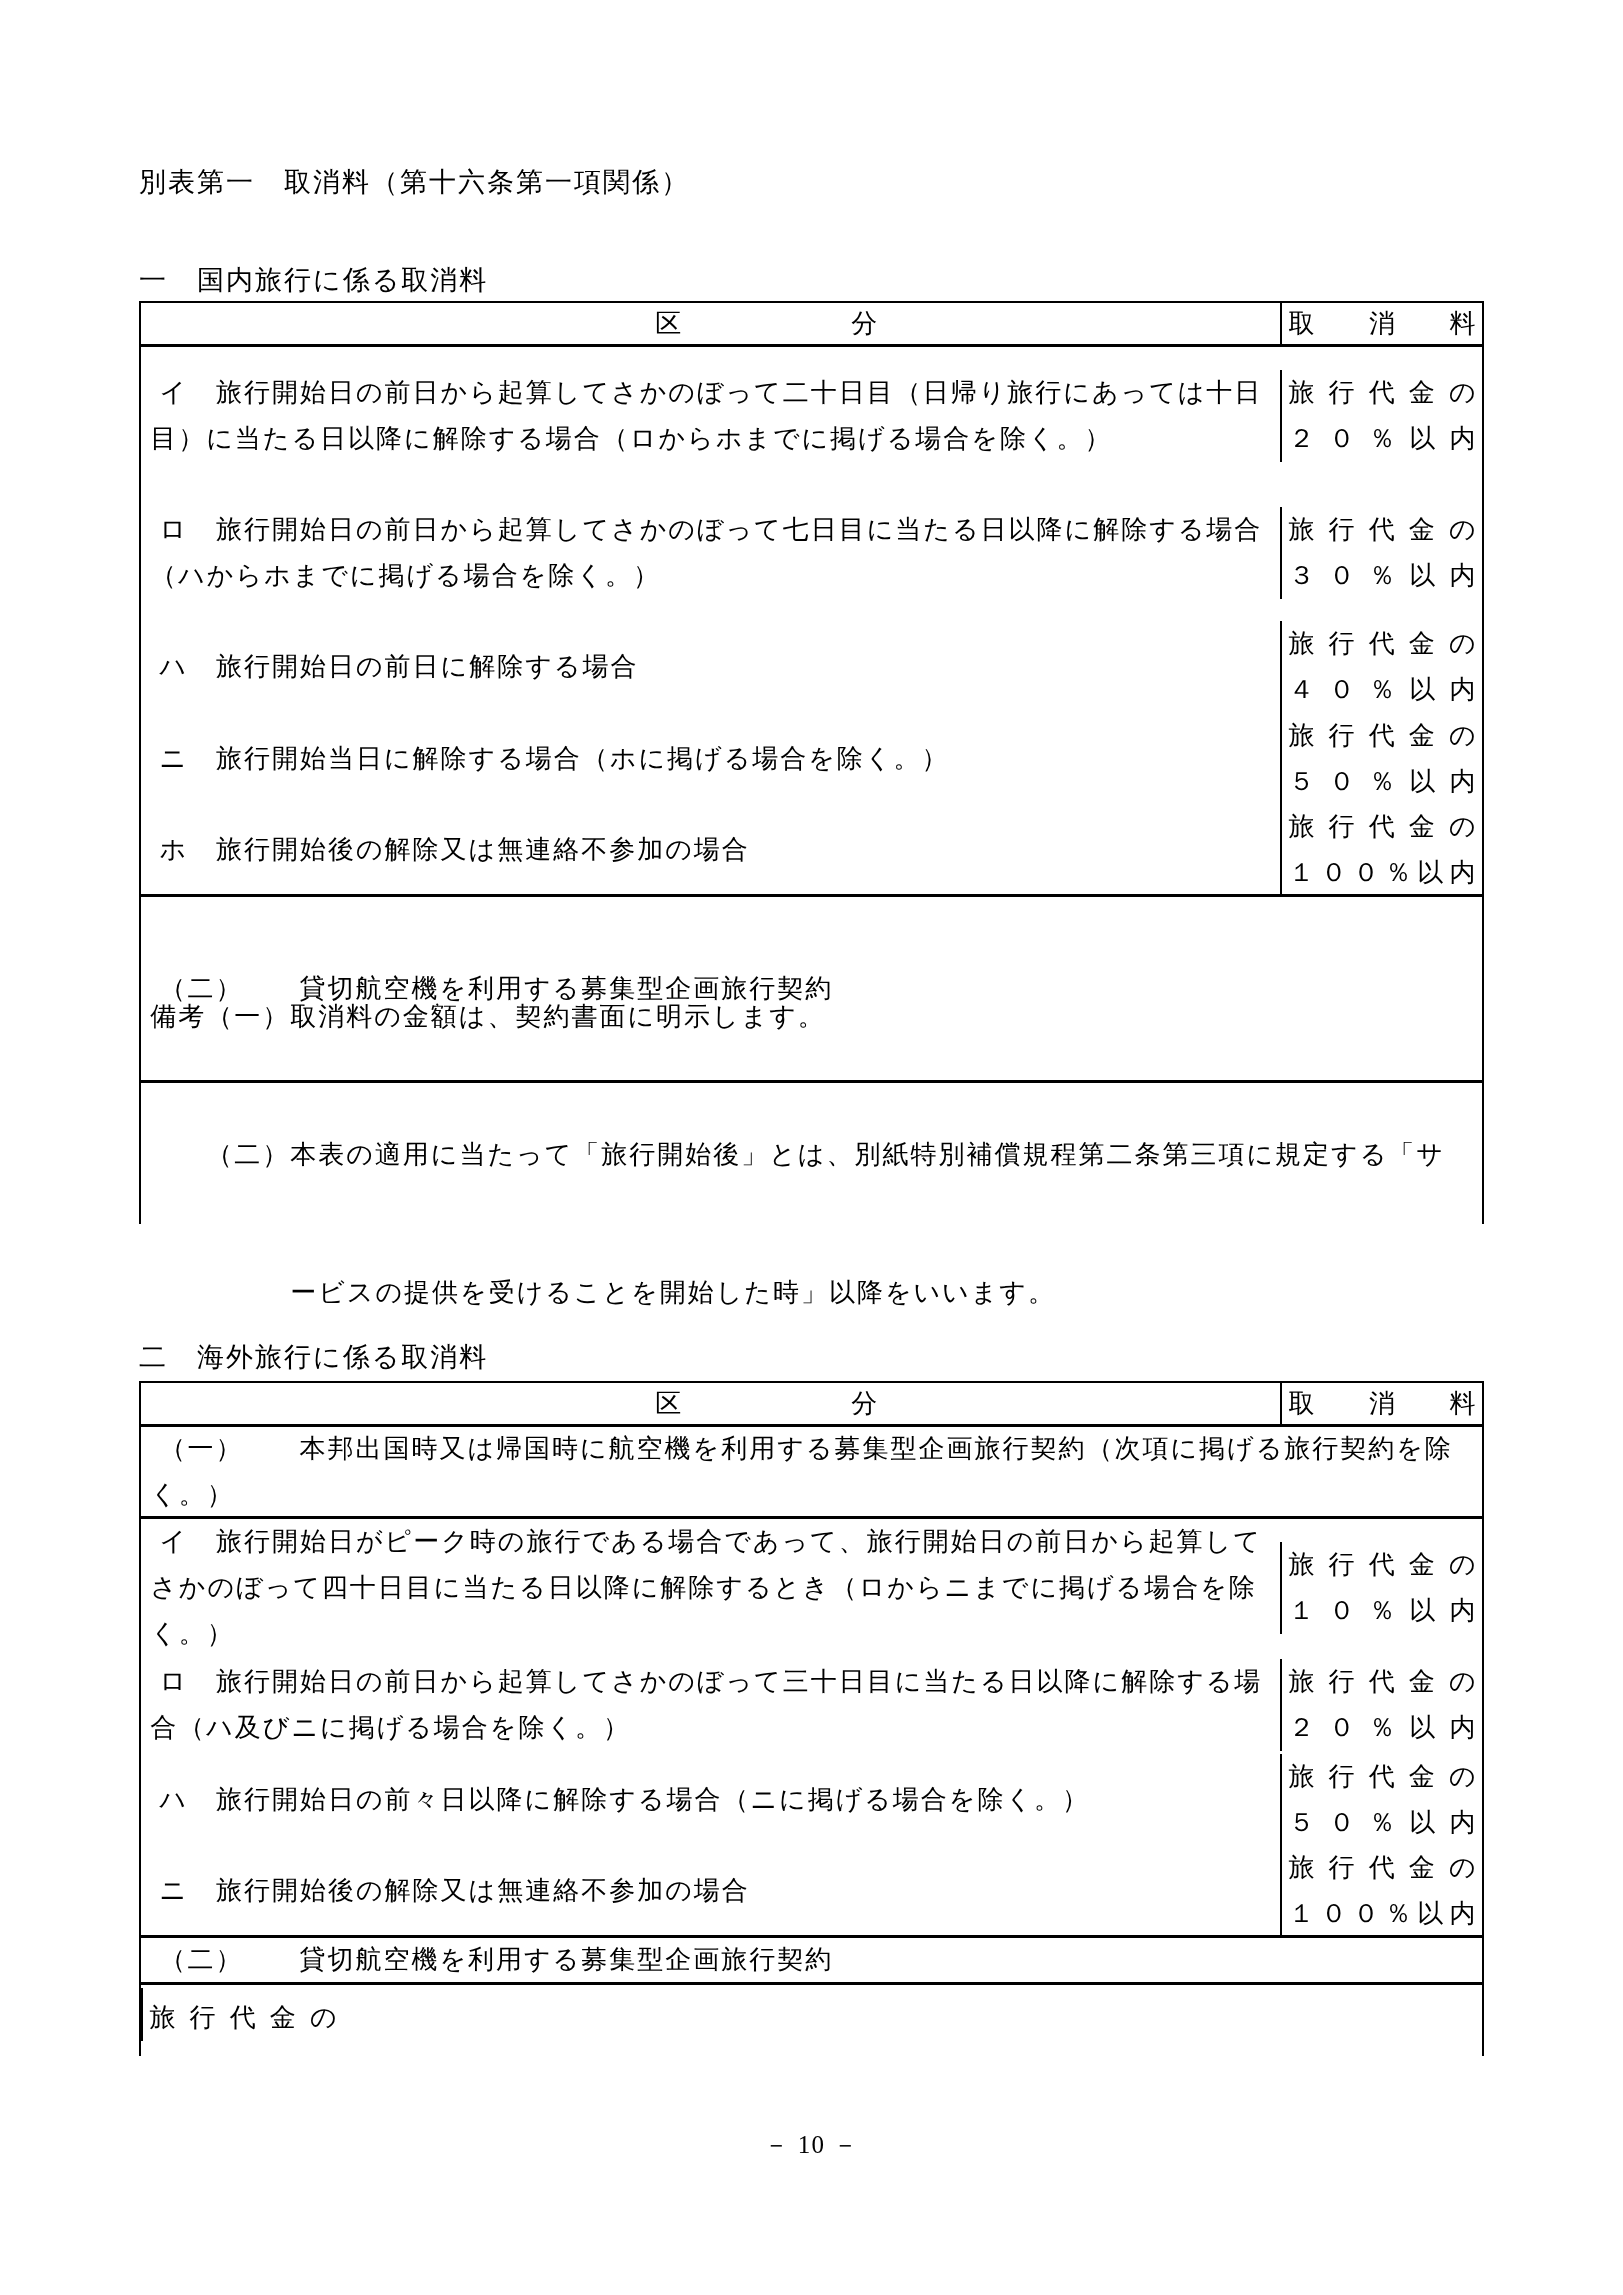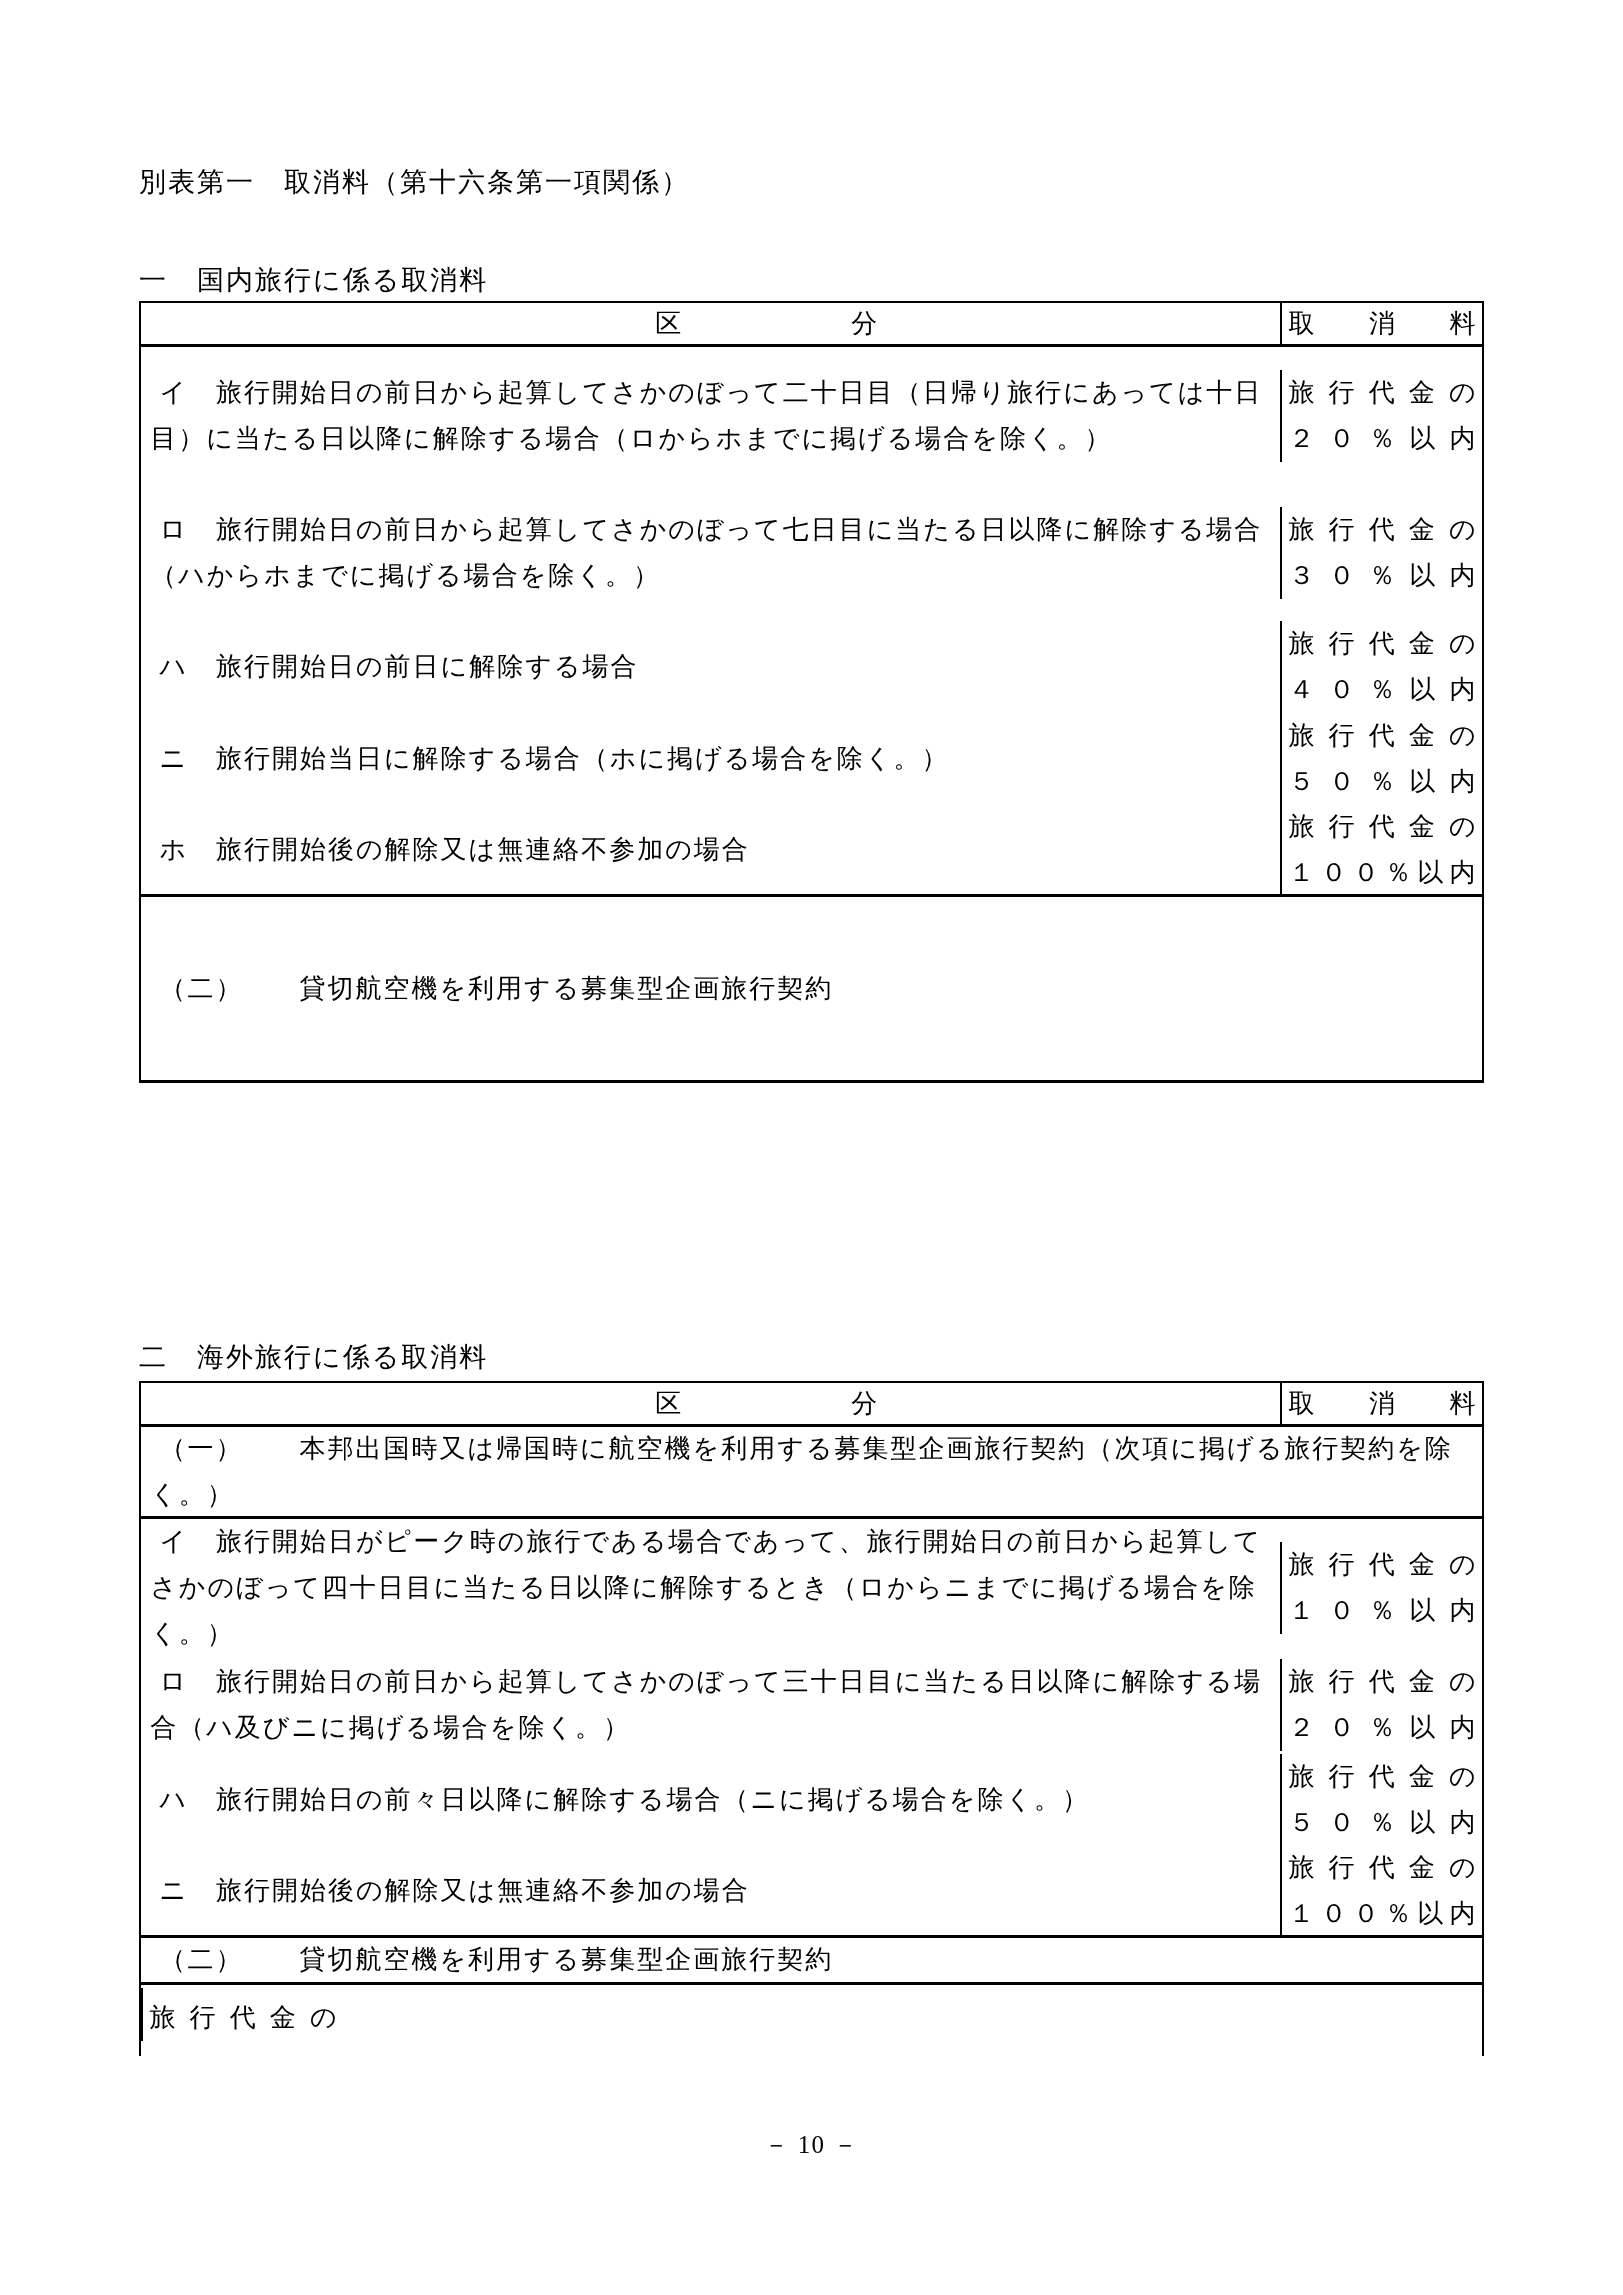--- a/index.html
+++ b/index.html
@@ -120,20 +120,27 @@
   <div class="row rule h140">
     <div class="c1 indent">ホ　旅行開始後の解除又は無連絡不参加の場合</div>
     <div class="c2">
       <div class="fl">旅行代金の</div>
       <div class="fl">１００％以内</div>
     </div>
   </div>
   <div class="row rule lh72 h284">
     <div class="c1 indent">（二）　　貸切航空機を利用する募集型企画旅行契約</div>
   </div>
+  <div class="row h216">
+    <div class="c1 note-cell">
+      <div class="note-line">備考（一）取消料の金額は、契約書面に明示します。</div>
+      <div class="note-line">　　（二）本表の適用に当たって「旅行開始後」とは、別紙特別補償規程第二条第三項に規定する「サ</div>
+      <div class="note-line">　　　　　ービスの提供を受けることを開始した時」以降をいいます。</div>
+    </div>
+  </div>
 </div>
 
 <div class="sec-heading" id="heading-overseas">二　海外旅行に係る取消料</div>
 
 <div class="tbl" id="t2">
   <div class="row hdr rule h68">
     <div class="c1">区　　　　　　分</div>
     <div class="c2 fl">取　消　料</div>
   </div>
   <div class="row rule h140">

